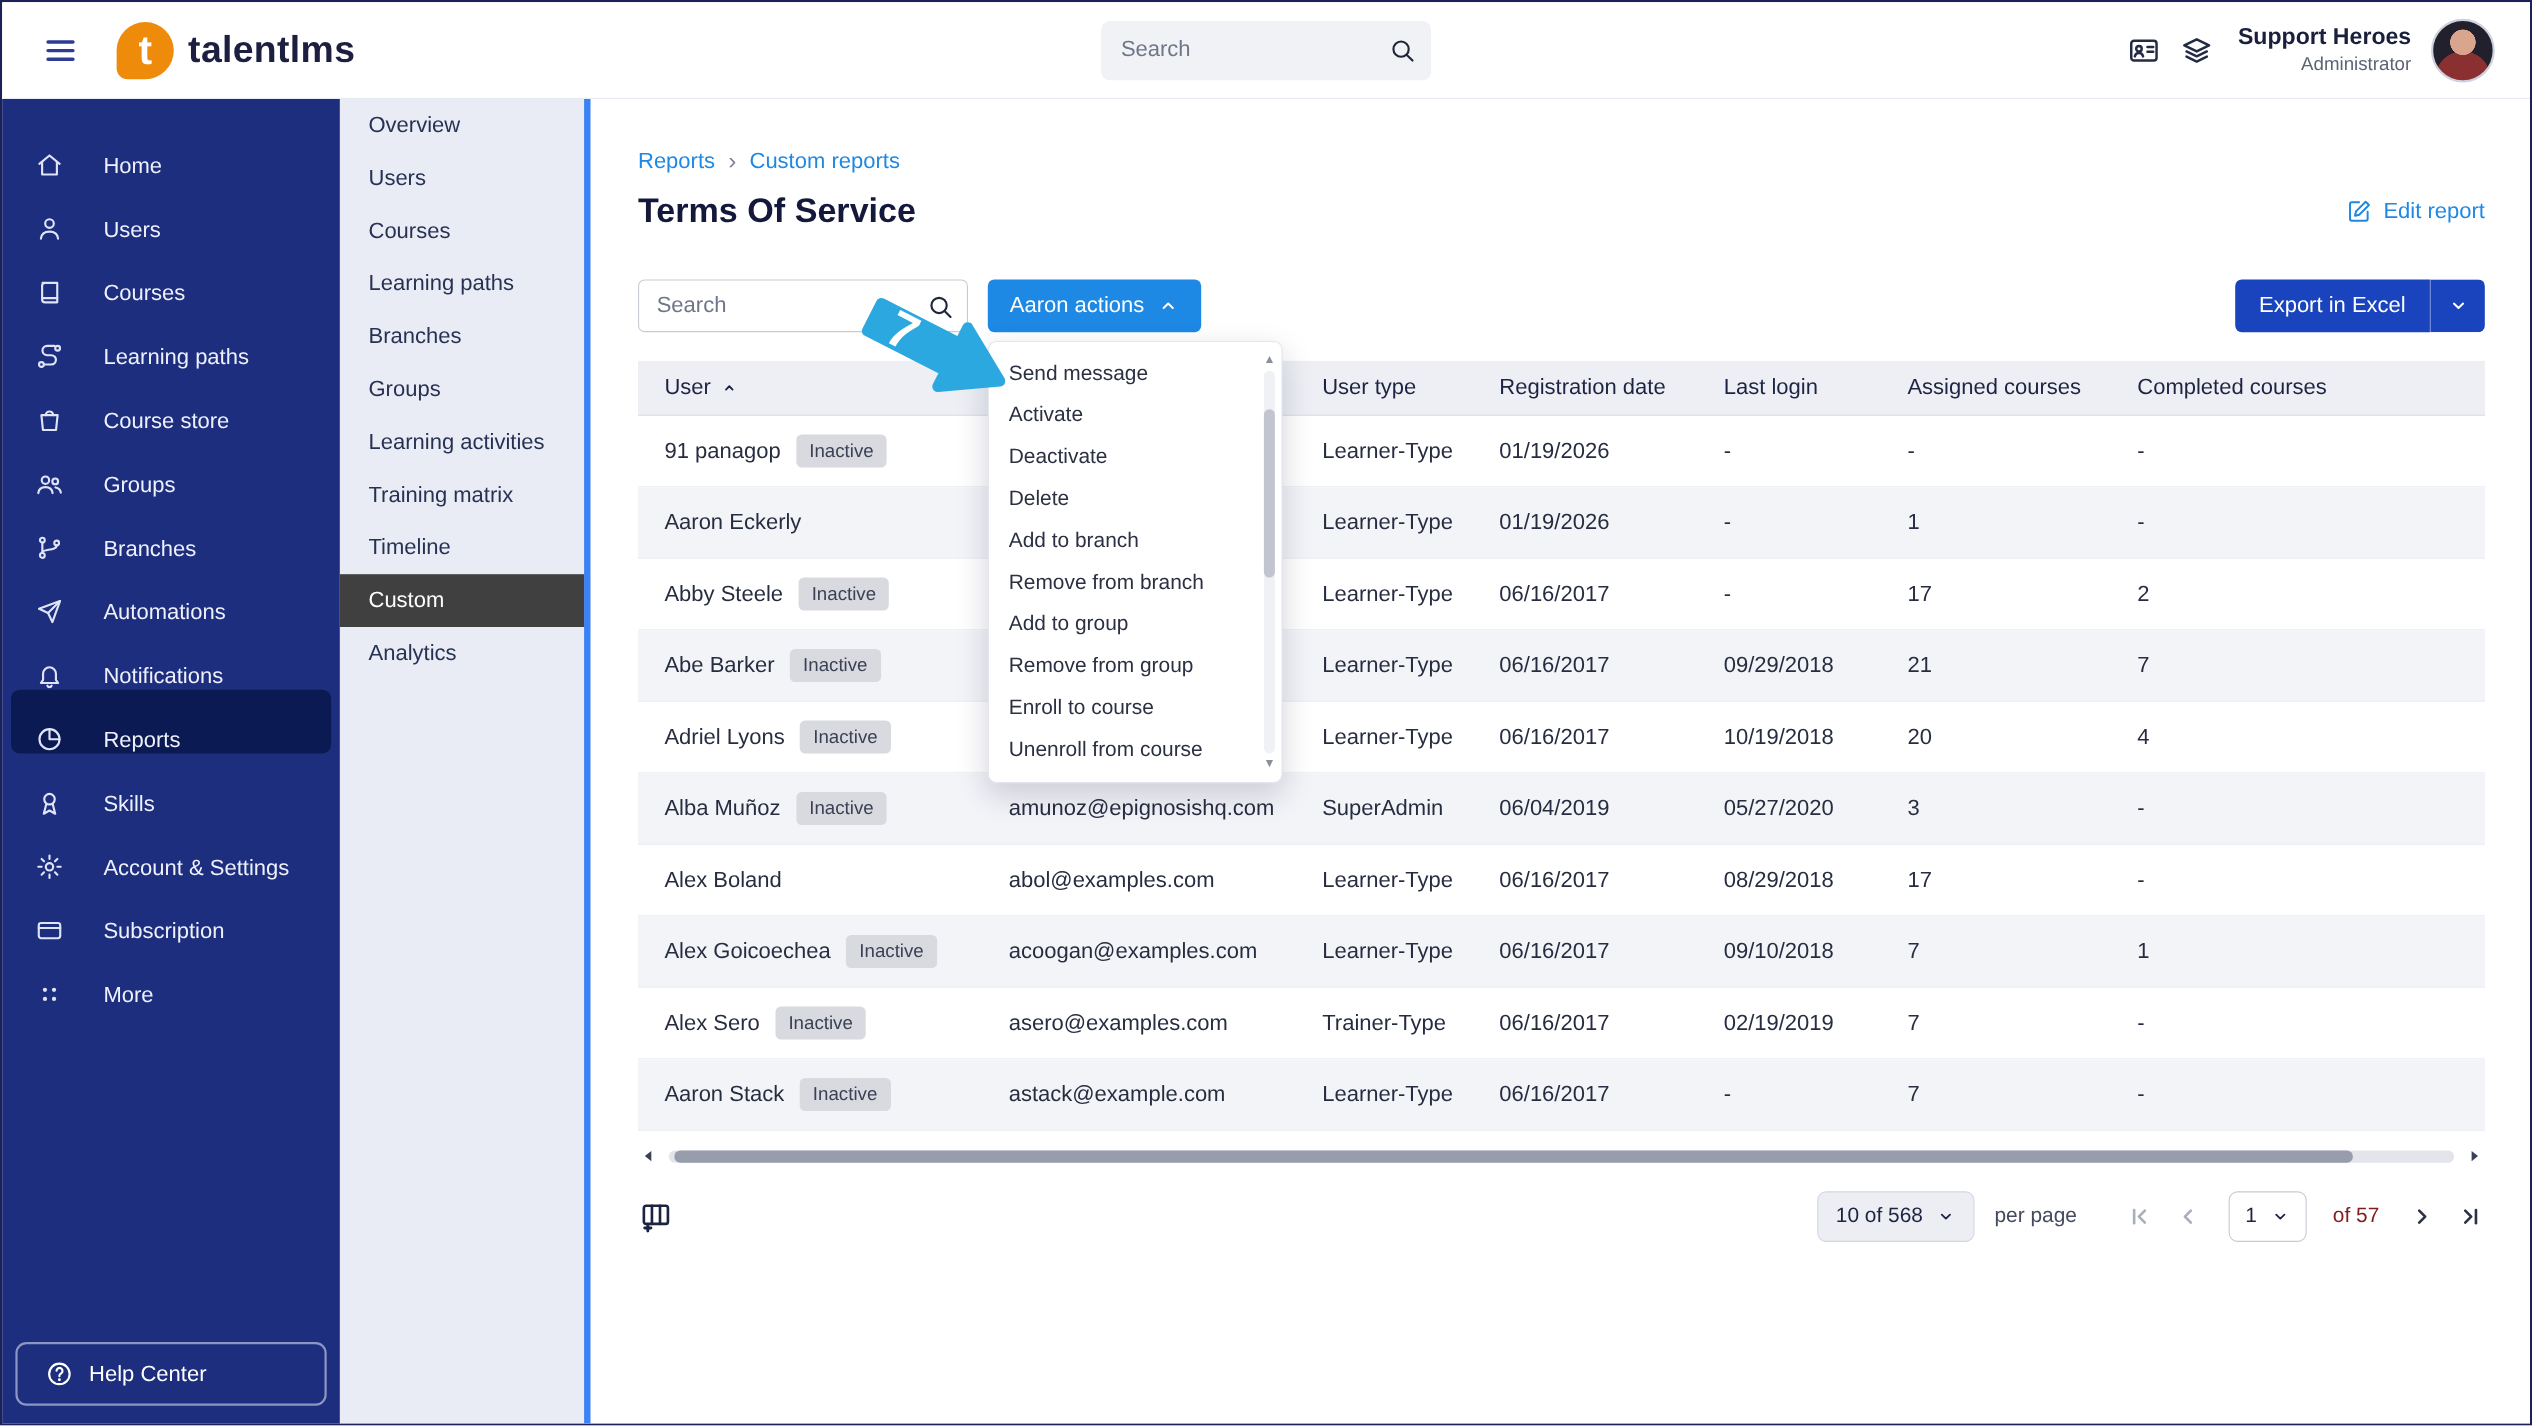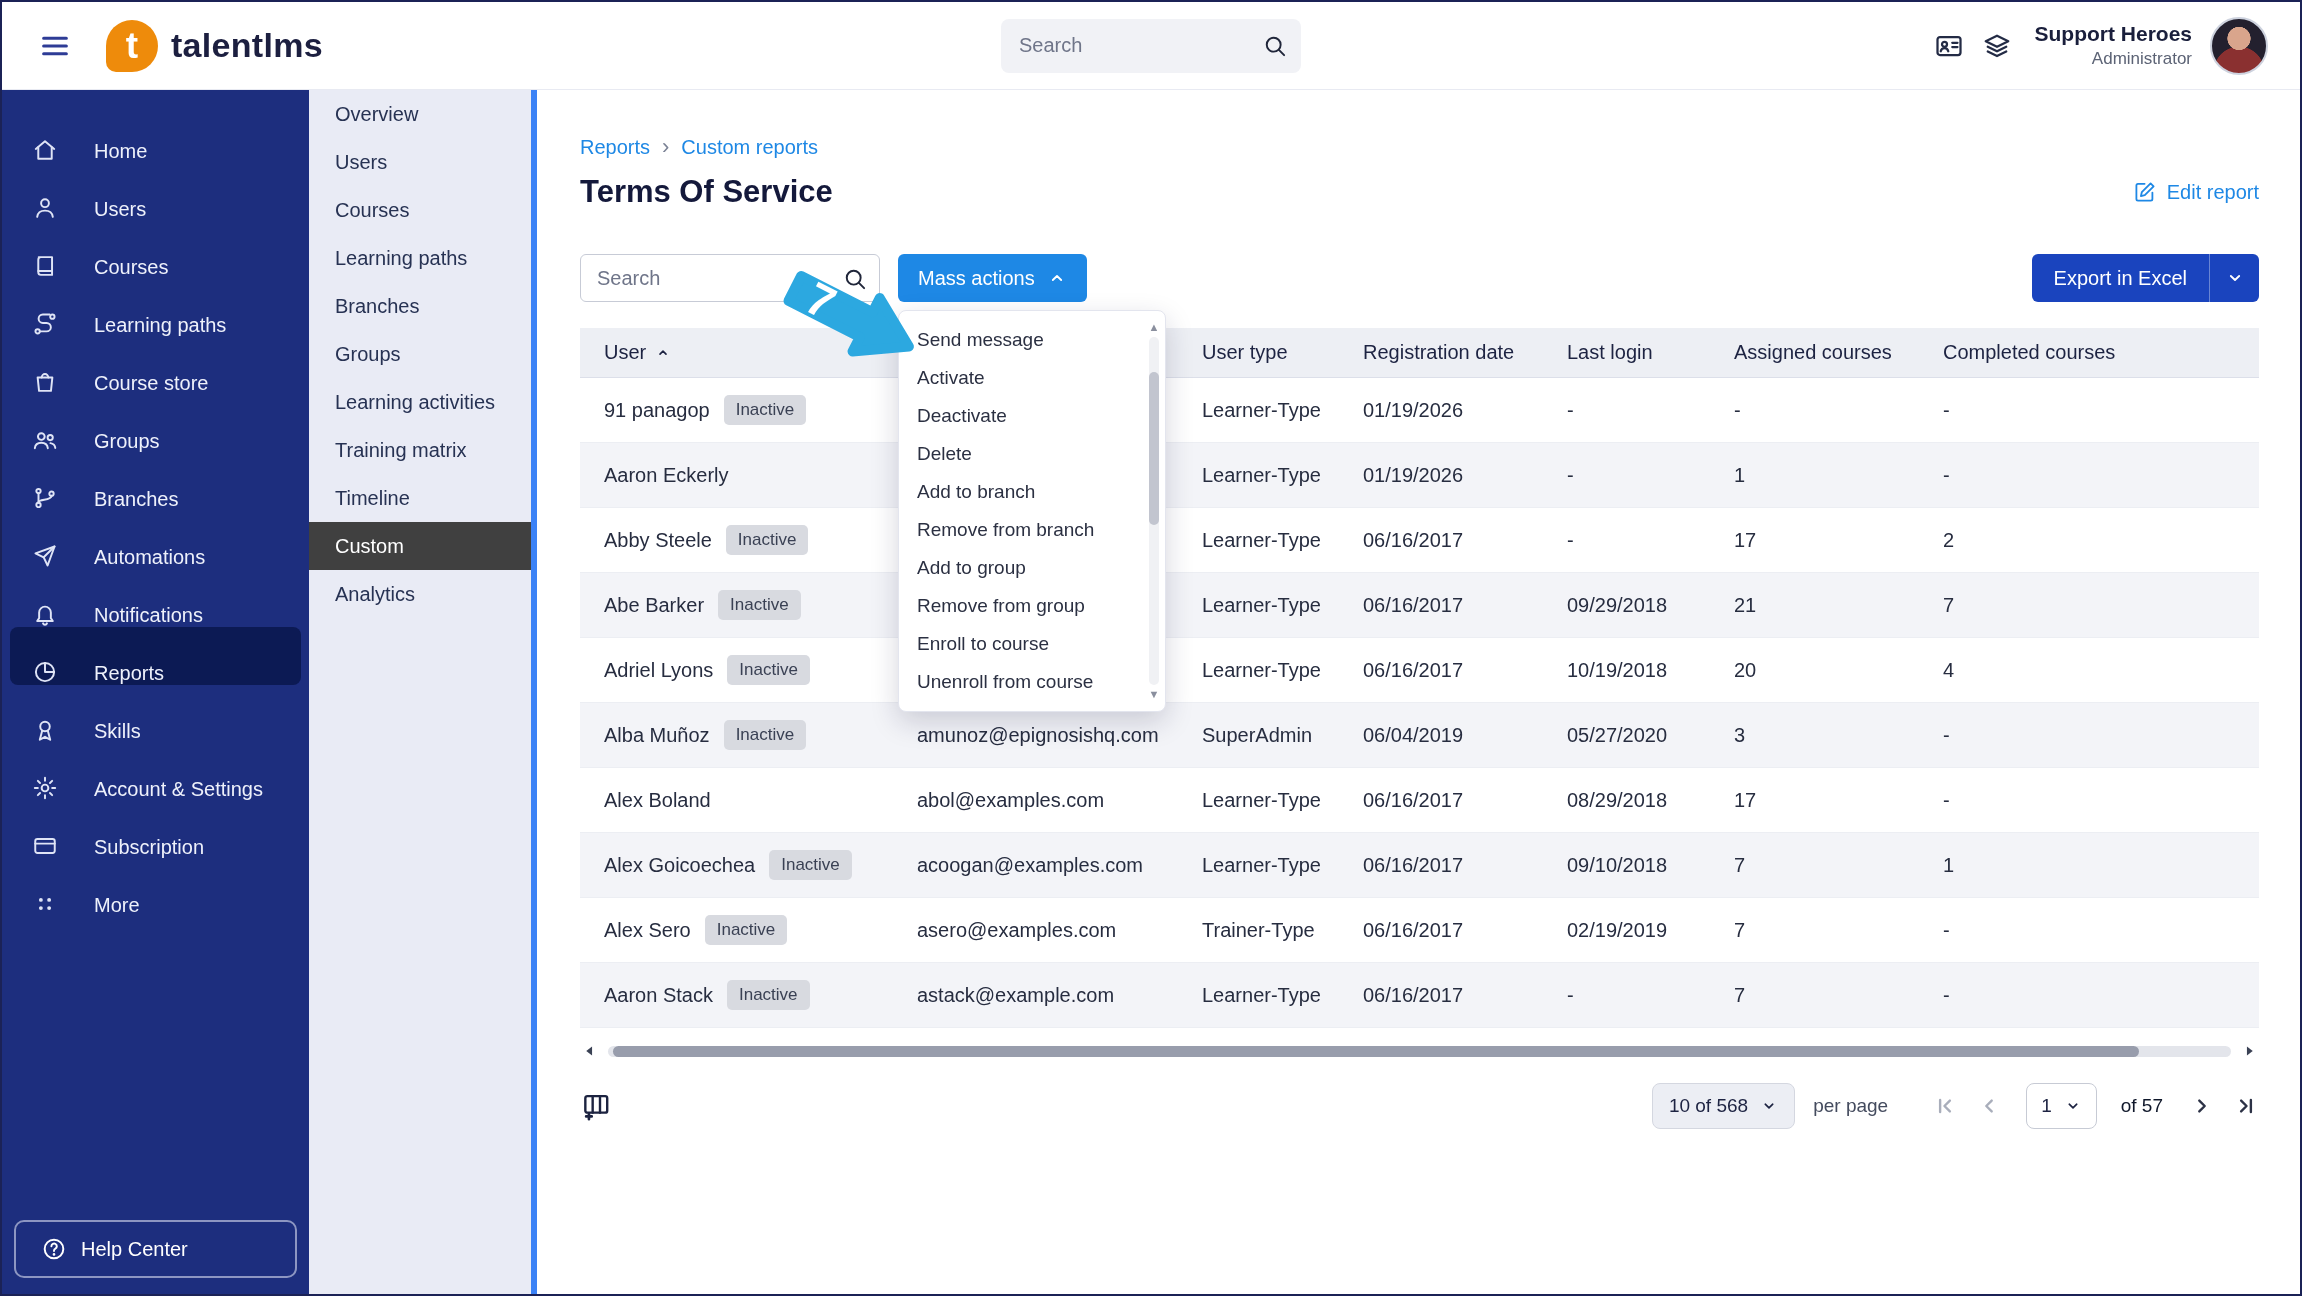--- a/index.html
+++ b/index.html
@@ -90,21 +90,21 @@
   .hs-thumb{position:absolute;left:5px;top:0;height:11px;width:94%;background:#989dac;border-radius:6px;cursor:grab}
 
   
   .tfooter{display:flex;align-items:center;margin-top:22px;gap:18px}
   .cols-ic{color:#1c2340;cursor:pointer}
   .pp-box{display:flex;align-items:center;gap:12px;height:46px;padding:0 16px;background:#ECEEF4;border:1px solid #d4d7e0;border-radius:8px;font-size:19px;color:#1d2342;cursor:pointer}
   .pp-label{font-size:19px;color:#444b5e;margin-right:26px}
   .pg-ic{color:#2c3246;display:flex;cursor:pointer}
   .pg-ic.dim{color:#a9aebb}
   .page-box{display:flex;align-items:center;gap:12px;height:46px;padding:0 14px;background:#fff;border:1px solid #c7cbd5;border-radius:8px;font-size:19px;color:#1d2342;margin:0 6px;cursor:pointer}
-  .pg-total{font-size:19px;color:#0f172a;margin-right:8px}
+  .pg-total{font-size:19px;color:#7f1d1d;margin-right:8px}
 
   
   .annotation{position:absolute;left:780px;top:248px;transform:rotate(27deg);transform-origin:20px 42px;z-index:40;pointer-events:none}
   .annotation polygon{fill:#2CA8E0;stroke:#2CA8E0;stroke-width:10;stroke-linejoin:round}
   .annotation text{fill:#fff;font-size:46px;font-weight:bold;font-family:"Liberation Sans",sans-serif}
 </style>
 </head>
 <body>
 
 <div class="app">
@@ -342,21 +342,21 @@
           <input placeholder="Search" style="">
           <span class="tb-search-ic">
               <svg viewBox="0 0 24 24" width="26" height="26" fill="none" stroke="currentColor" stroke-width="1.8" stroke-linecap="round" stroke-linejoin="round">
                 <circle cx="10.8" cy="10.8" r="6.4"></circle>
                 <path d="M15.6 15.6l4.8 4.8"></path>
               </svg>
             </span>
         </div>
         <div class="ma-wrap">
           <button class="ma-btn">
-            <span>Mass actions</span>
+            <span>Aaron actions</span>
             <span>
                 <svg viewBox="0 0 24 24" width="20" height="20" fill="none" stroke="currentColor" stroke-width="1.8" stroke-linecap="round" stroke-linejoin="round">
                   <path d="M7 14.4l5-4.8 5 4.8" stroke-width="2.2"></path>
                 </svg>
               </span>
           </button>
           <div class="menu">
             <div class="menu-items">
                 <div class="menu-item">Send message</div>
                 <div class="menu-item">Activate</div>

